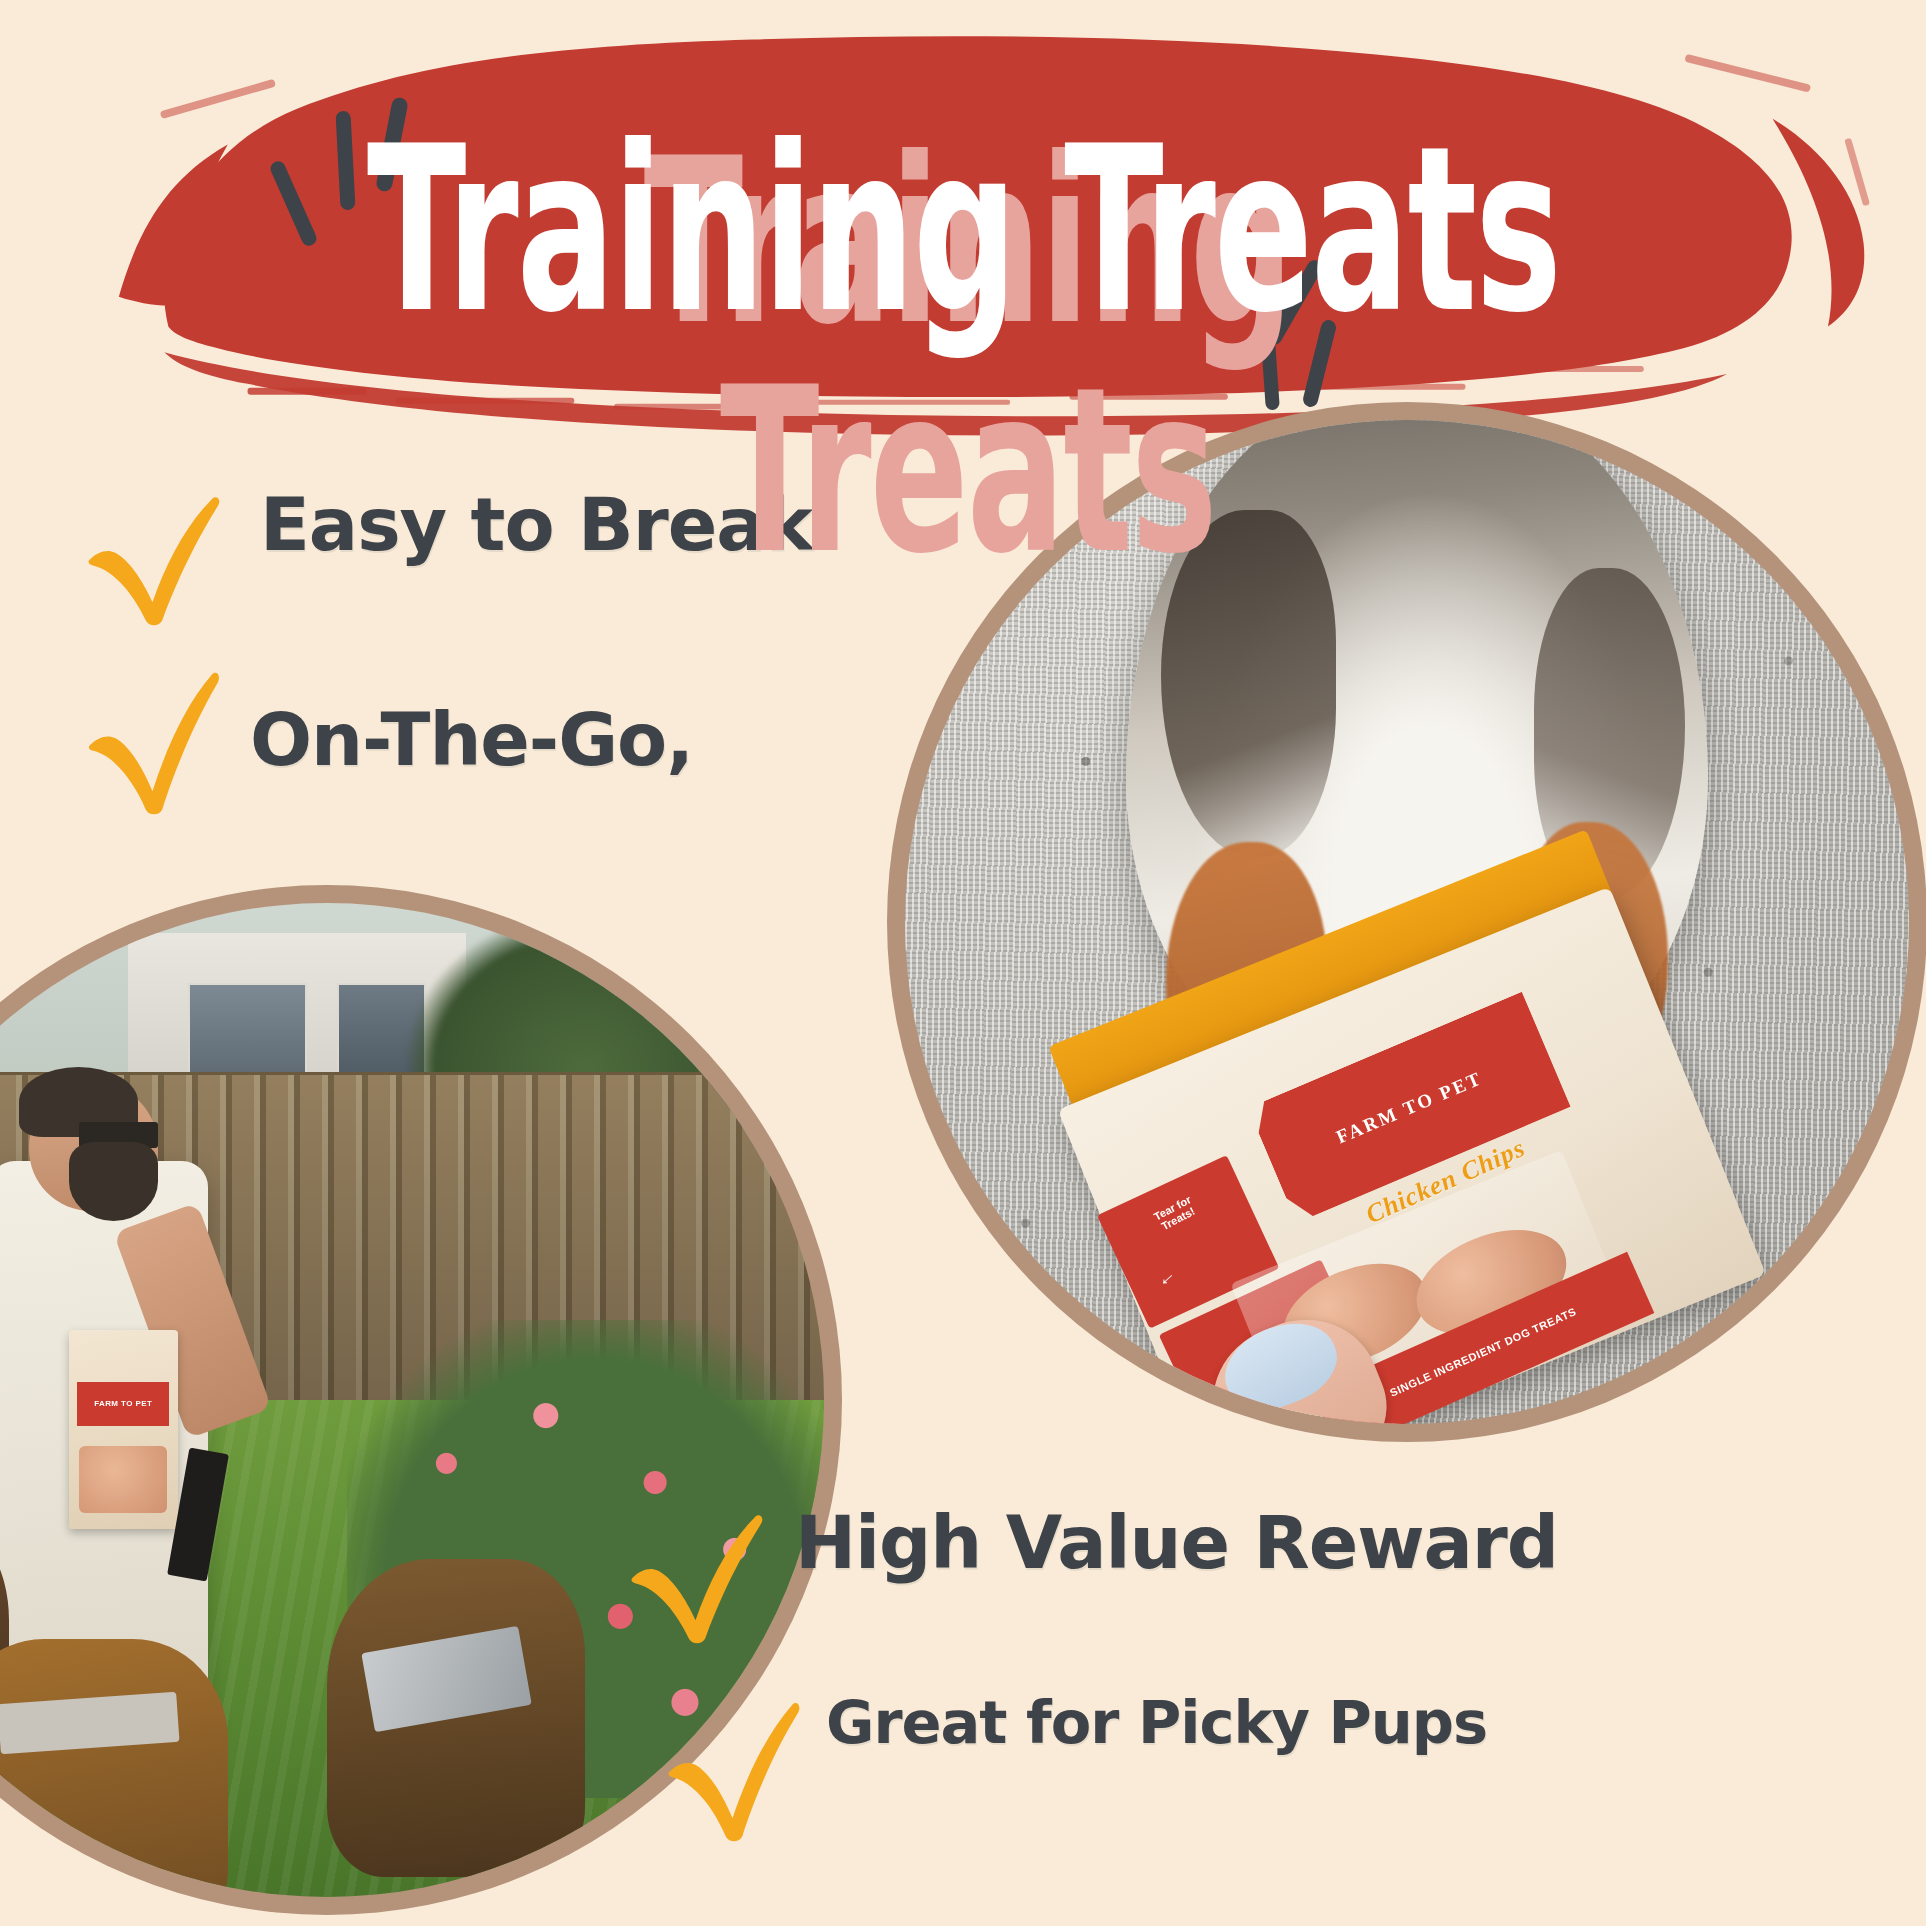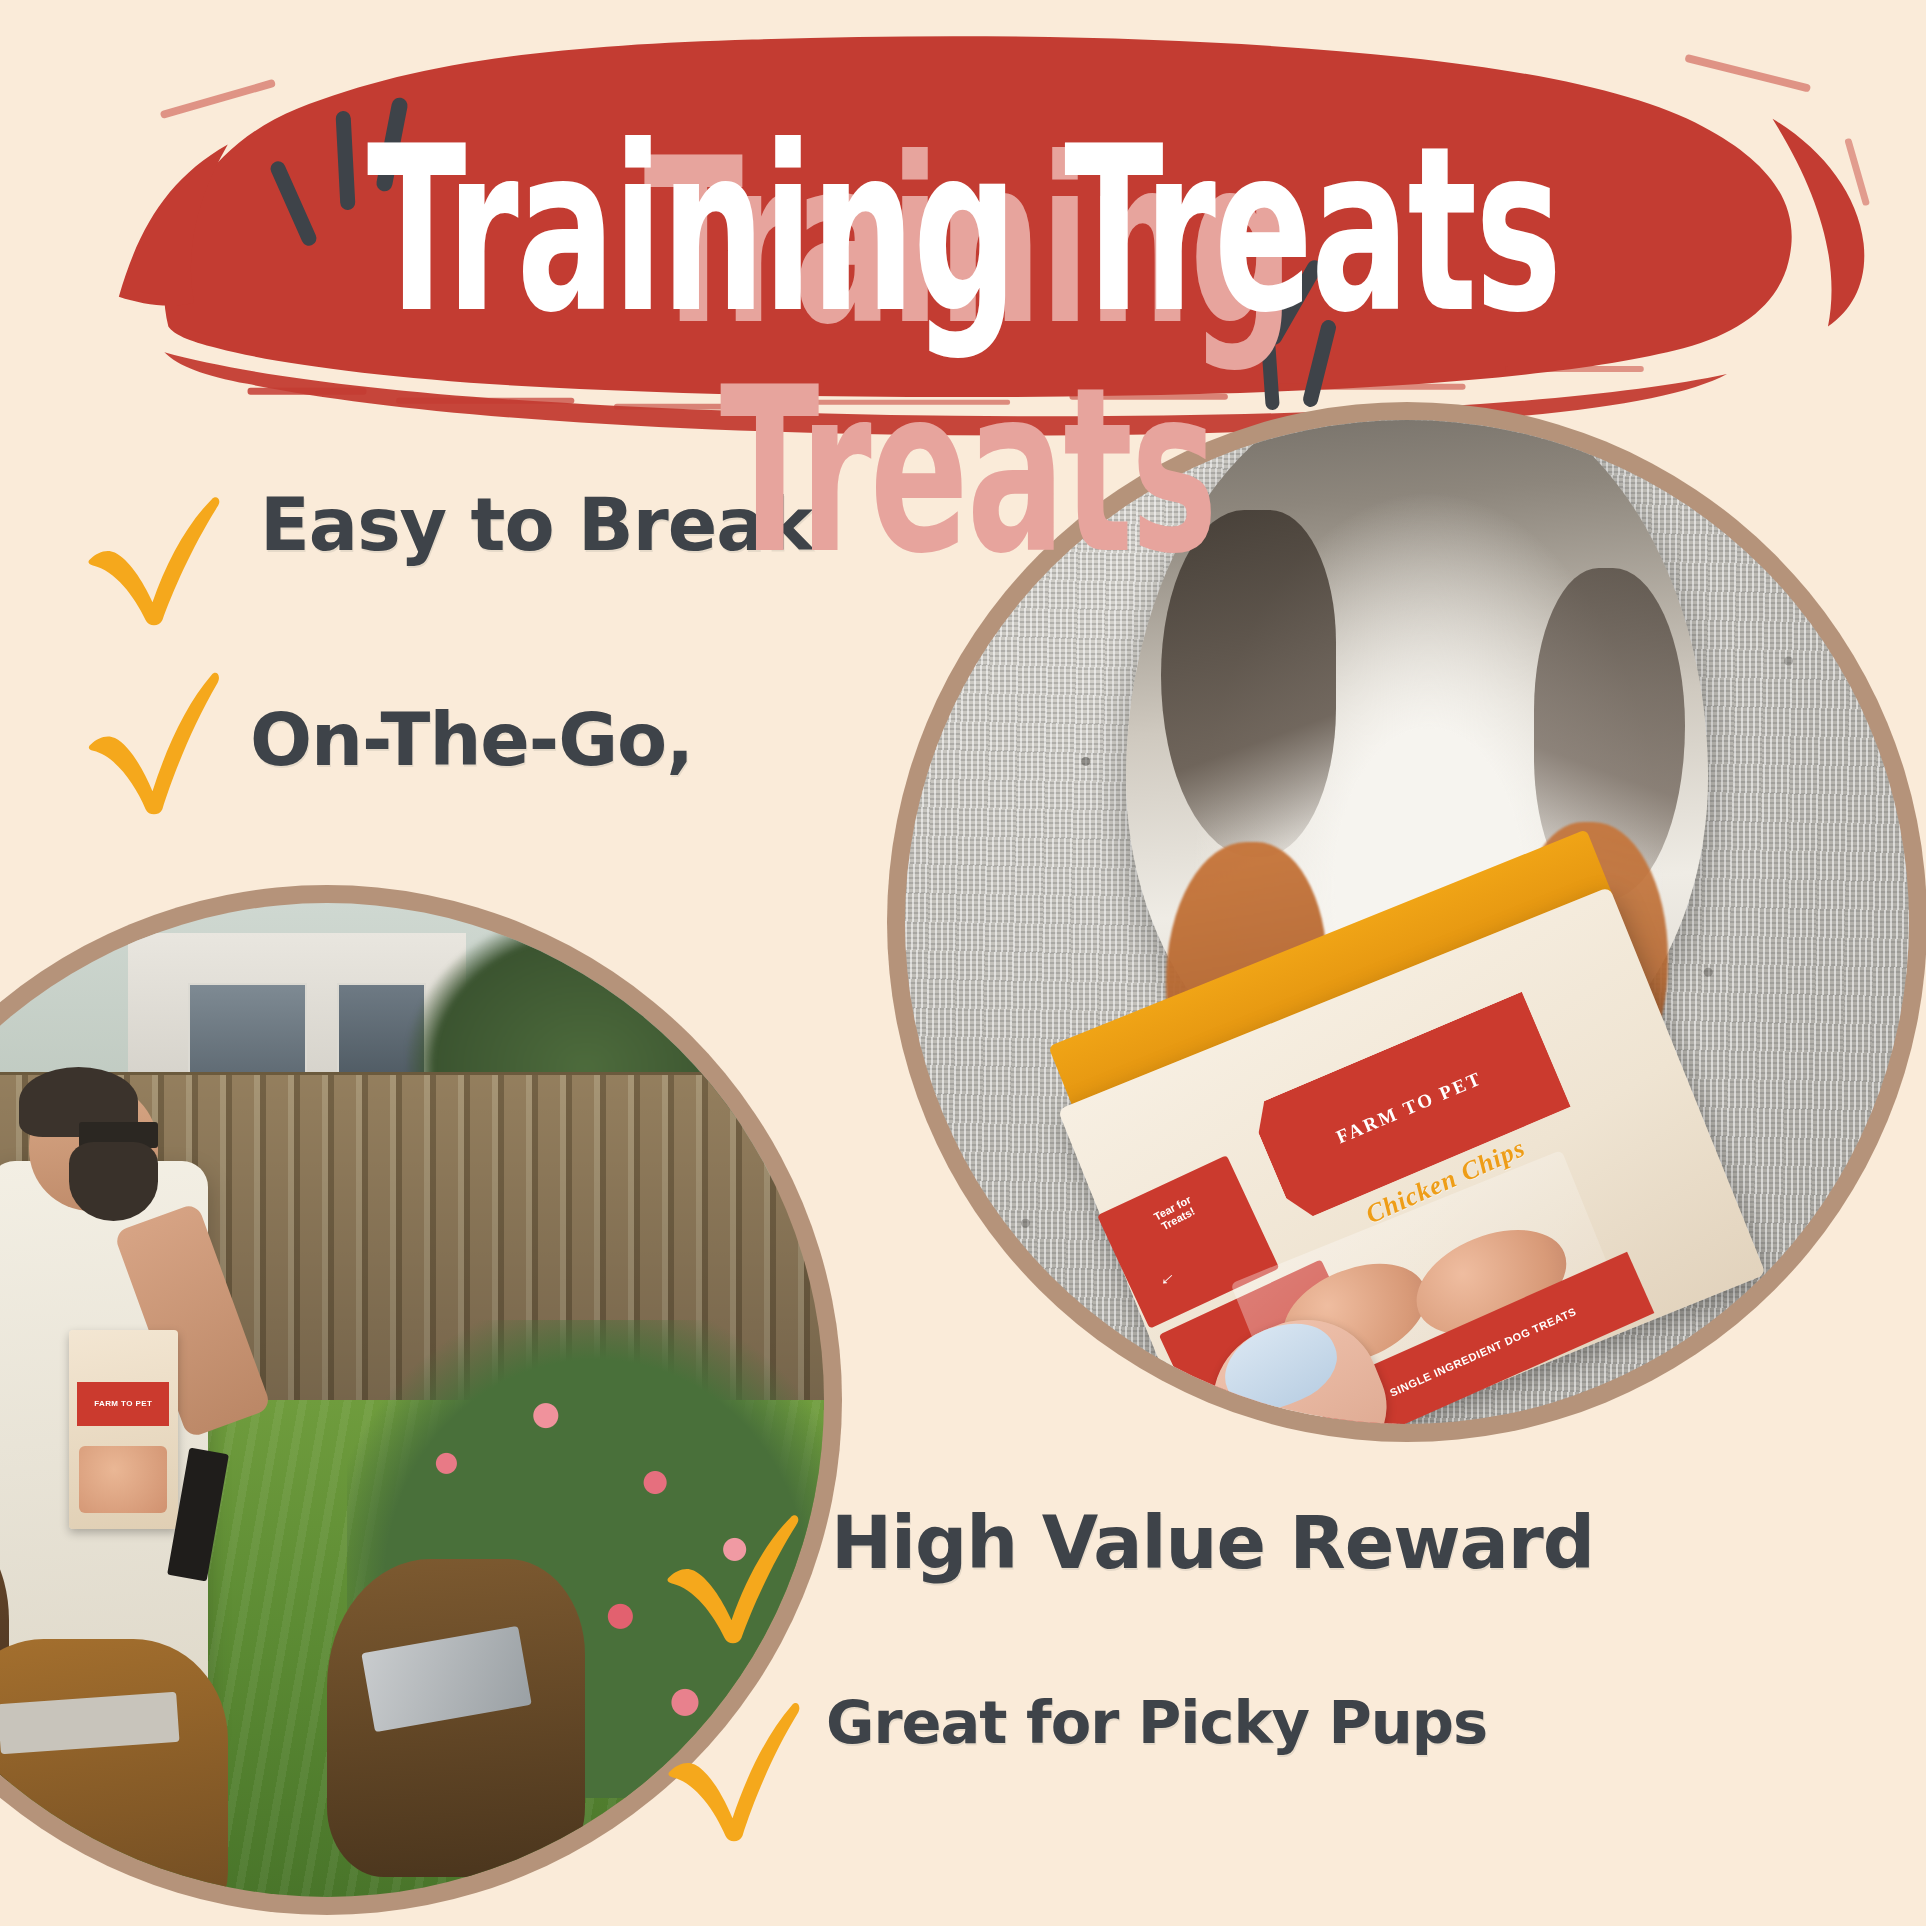--- a/index.html
+++ b/index.html
@@ -360,21 +360,21 @@
     letter-spacing:-1px;
     text-shadow:1px 2px 0 rgba(62,67,73,0.10);
   }
 
   #item-easy{ left:77px; top:487px; }
   #item-easy .check-label{ font-size:73px; margin-left:34px; }
 
   #item-portable{ left:77px; top:655px; align-items:center;margin-top:6px; }
   #item-portable .check-label{ font-size:73px; margin-left:24px; }
 
-  #item-high{ left:656px; top:1505px; }
+  #item-high{ left:620px; top:1505px; }
   #item-high .check-label{ font-size:73px; margin-left:26px; }
 
   #item-picky{ left:657px; top:1693px; }
   #item-picky .check-label{ font-size:59px; margin-left:20px; }
 </style>
 </head>
 <body>
 
 <div id="poster">
 

